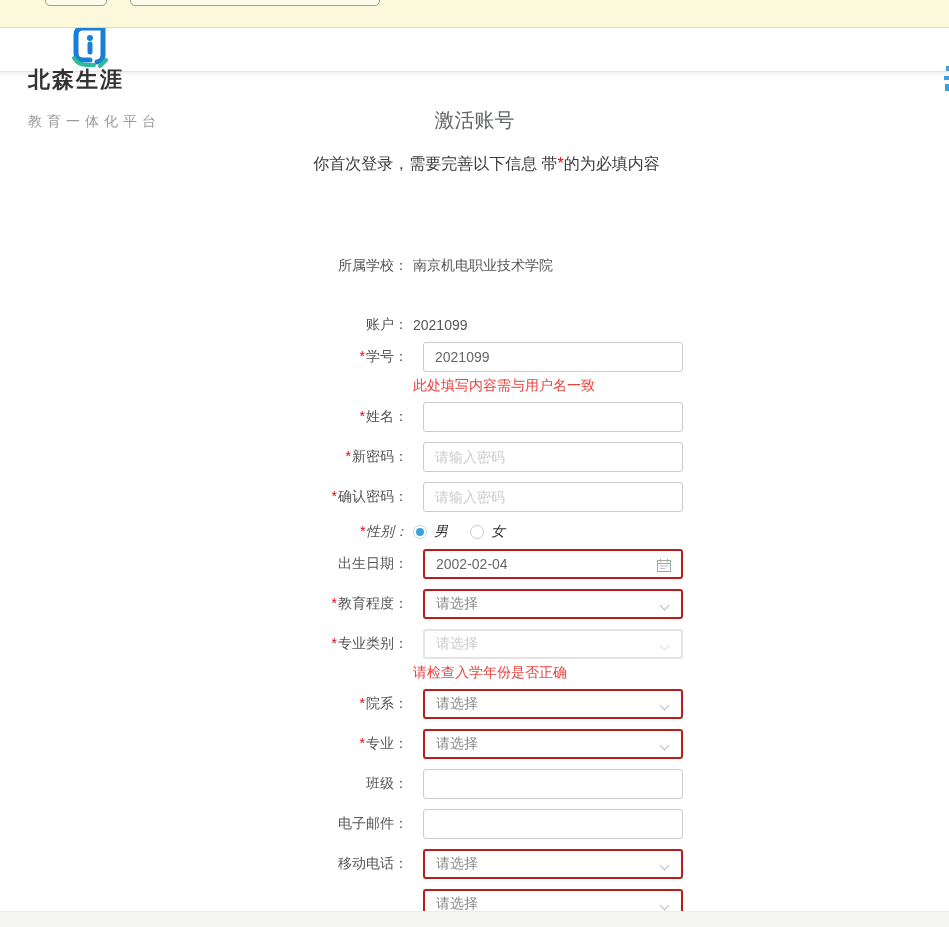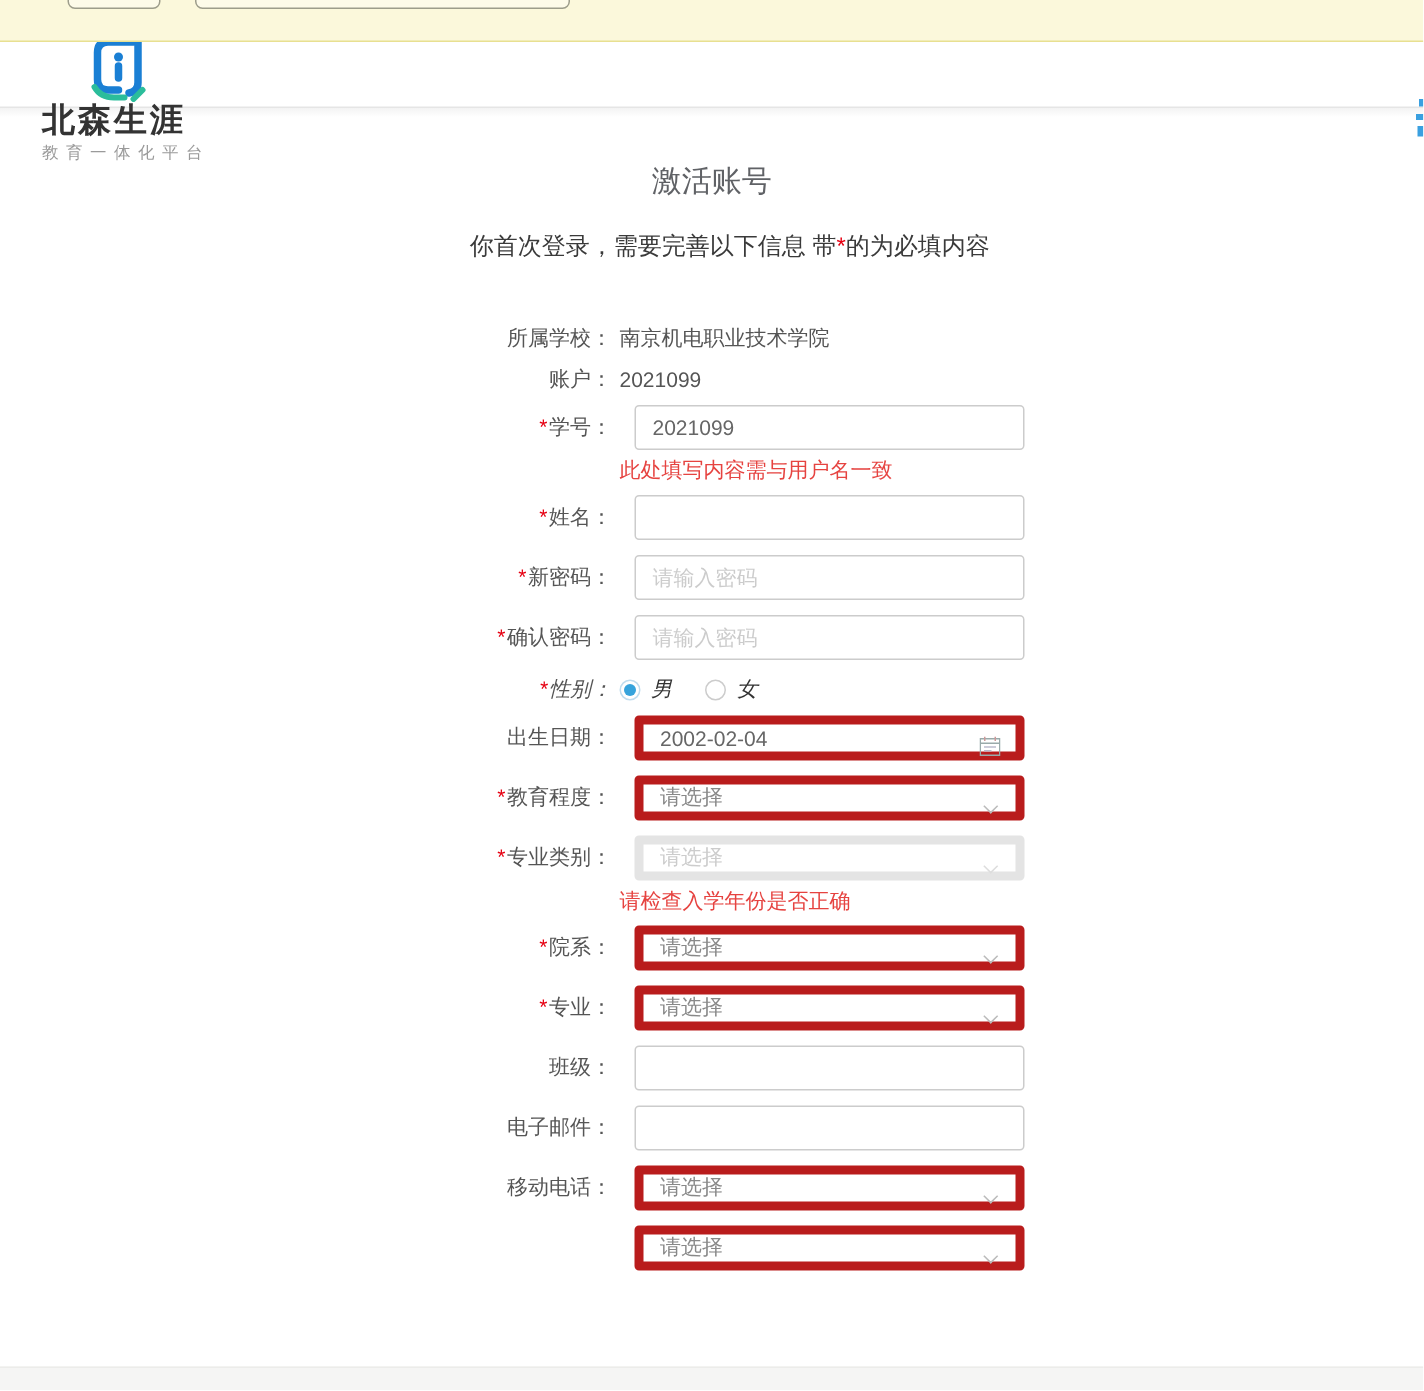--- a/index.html
+++ b/index.html
@@ -17,21 +17,21 @@
 
   
   .header { position:absolute; top:28px; left:0; width:949px; height:44px; background:#fff;
             border-bottom:1px solid #e5e5e5; z-index:4; }
   .header-shadow { position:absolute; top:72px; left:0; width:949px; height:6px;
                    background:linear-gradient(#f3f3f3,rgba(255,255,255,0)); }
   .logo { position:absolute; left:20px; top:-6px; display:flex; align-items:center;flex-direction:column; }
   .logo-icon { width:42px; height:46px; }
   .logo-text { margin-left:8px; }
   .logo-title { font-size:22px; font-weight:bold; color:#333; letter-spacing:2px; line-height:24px; }
-  .logo-sub { font-size:11px; color:#9a9a9a; letter-spacing:5px; margin-top:2px; }
+  .logo-sub { font-size:14px; color:#9a9a9a; letter-spacing:5px; margin-top:21px; }
 
   
   .edge-frag { position:absolute; right:0; top:36px; width:6px; height:28px; z-index:6; }
   .edge-frag i { position:absolute; right:0; background:#3aa0e0; display:block; }
   .edge-frag .f1 { top:2px; width:3px; height:5px; }
   .edge-frag .f2 { top:12px; width:5px; height:4px; }
   .edge-frag .f3 { top:20px; width:4px; height:7px; }
 
   
   .page-title { position:absolute; top:107px; left:0; width:949px; text-align:center;
@@ -40,32 +40,32 @@
                    font-size:16px; color:#3a3a3a; }
   .star { color:#e60012; }
 
   
   .form { position:absolute; top:216px; left:238px; width:445px; }
   .row { display:flex; align-items:center; }
   .row-label { flex:none; width:170px; text-align:right; font-size:14px; color:#555; }
   .row-label .req { color:#e60012; margin-right:1px; }
   .ctl { flex:none; width:260px; margin-left:5px; position:relative; }
 
-  .row-static { height:19px; margin-bottom:8px; }
+  .row-static { height:19px; margin-bottom:8px;margin-top:40px; }
   .static-val { font-size:14px; color:#555; margin-left:5px; }
 
   .row-ctl { margin-bottom:10px;justify-content:space-between; }
   .row-gender { height:20px; margin-top:0px; margin-bottom:7px;font-style:italic; }
 
   input.txt { width:260px; height:30px; border:1px solid #ccc; border-radius:3px;
               padding:0 11px; font-size:14px; color:#666; background:#fff; outline:none;
               font-family:inherit; }
   input.txt::placeholder { color:#ccc; opacity:1; }
 
-  .select-box { width:260px; height:30px; border:6px solid #b91c1c; border-radius:3px;
+  .select-box { width:260px; height:30px; border:2px solid #b91c1c; border-radius:3px;
                 background:#fff; display:flex; align-items:center; padding:0 30px 0 11px;
                 font-size:14px; color:#888; cursor:pointer; position:relative; }
   .select-box.filled { color:#666; }
   .select-box.disabled { border-color:#e4e4e4; color:#ccc; cursor:not-allowed; }
   .chevron { position:absolute; right:13px; top:11px; width:7px; height:7px;
              border-right:1px solid #bbb; border-bottom:1px solid #bbb;
              transform:rotate(45deg); }
   .select-box.disabled .chevron { border-color:#ddd; }
 
   .cal-icon { position:absolute; right:10px; top:8px; width:14px; height:13px; }

